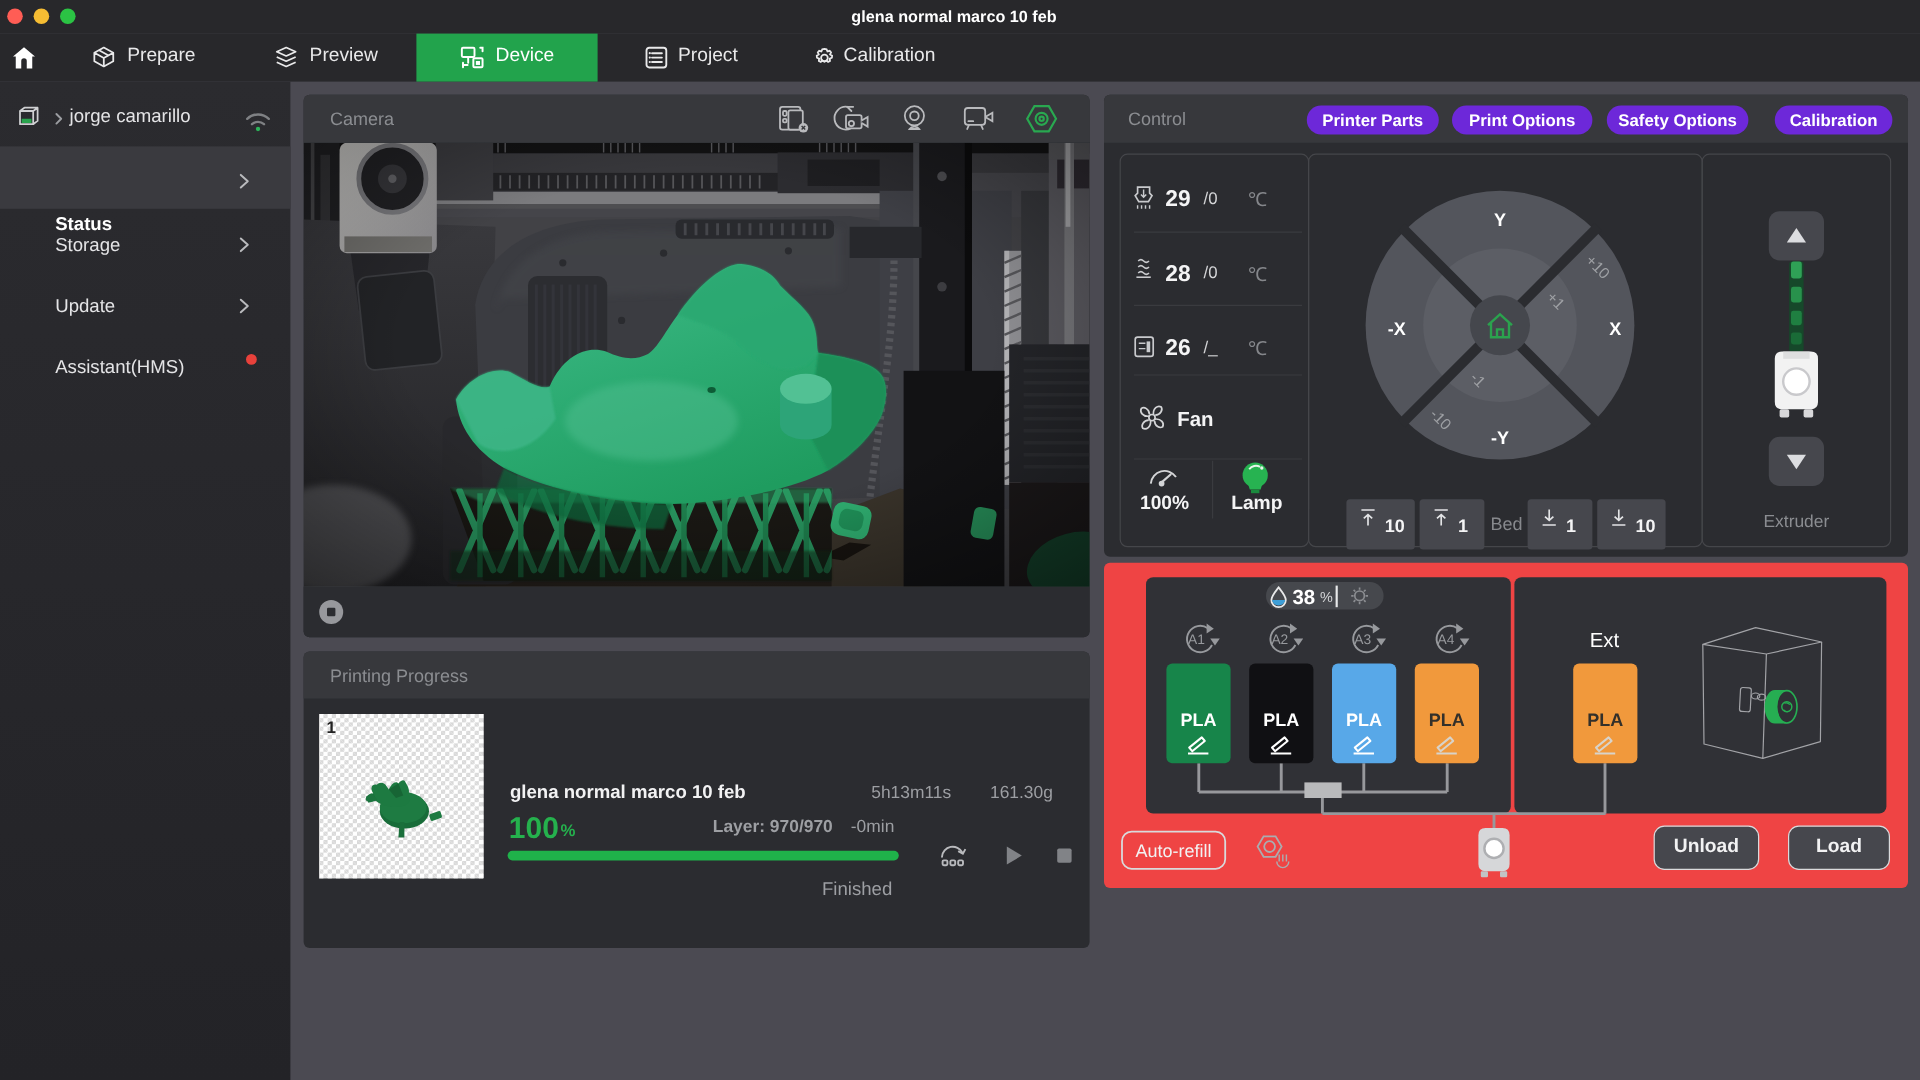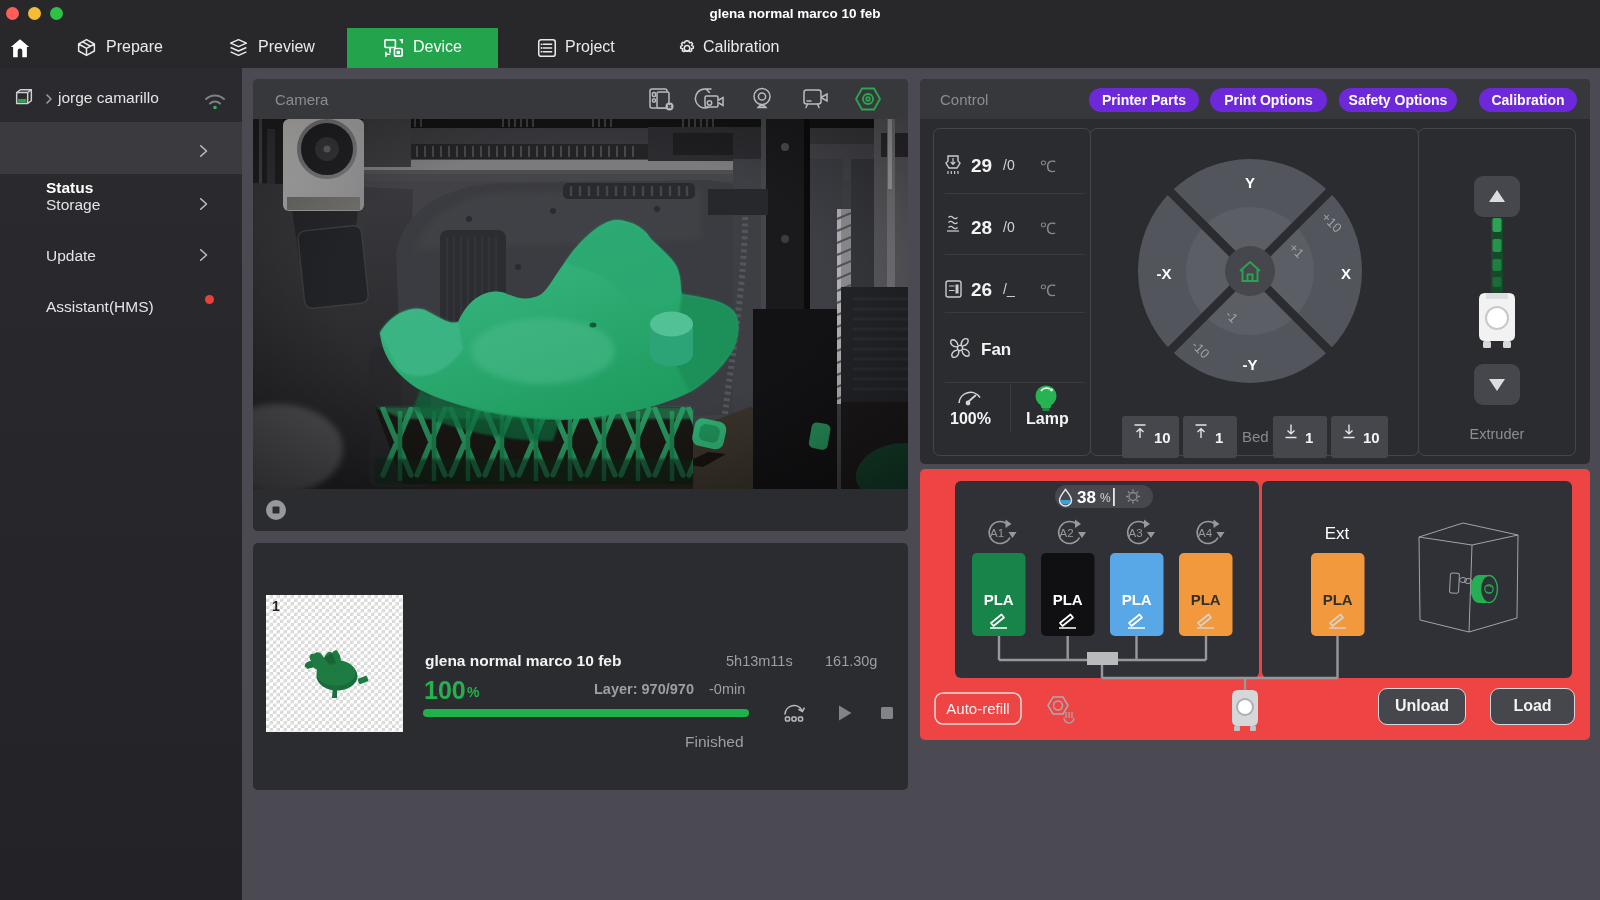--- a/index.html
+++ b/index.html
@@ -285,20 +285,23 @@
     </div>
     <div style="position:absolute;left:0;top:410px;width:655px;height:42px;background:#2b2c30;border-radius:0 0 5px 5px;">
       <svg width="22" height="22" style="position:absolute;left:12px;top:10px;">
           <circle cx="11" cy="11" r="10" fill="#97989c"></circle>
           <rect x="7.5" y="7.5" width="7" height="7" rx="1" fill="#2b2c30"></rect>
         </svg>
     </div>
   </div>
 
   <div class="panel" style="left:253px;top:543px;width:655px;height:247px;">
+    <div class="phead" style="height:39px;">
+        <span style="position:absolute;left:22px;top:12px;">Printing Progress</span>
+      </div>
     <div id="progress-body" style="position:absolute;left:0;top:39px;width:655px;height:208px;">
 
       <div style="position:absolute;left:13px;top:13px;width:137px;height:137px;background:#fff;background-image:linear-gradient(45deg,#d9d9d9 25%,transparent 25%,transparent 75%,#d9d9d9 75%),linear-gradient(45deg,#d9d9d9 25%,transparent 25%,transparent 75%,#d9d9d9 75%);background-size:7px 7px;background-position:0 0,3.5px 3.5px;">
         <span style="position:absolute;left:6px;top:3px;color:#222;font-size:14px;font-weight:bold;">1</span>
         <svg width="137" height="137" viewBox="0 0 137 137">
           <ellipse cx="71" cy="81" rx="20.5" ry="14.5" fill="#186c39"></ellipse>
           <ellipse cx="70" cy="78" rx="19.5" ry="13" fill="#1e7b42"></ellipse>
           <path d="M45 66 C42 62 44 58 48 59 C50 56 55 57 56 60 L58 63 C60 58 64 55 66 58 C68 55 71 54 72 57 C74 60 76 64 74 68 C77 70 76 74 72 76 C64 79 52 77 47 72 C44 70 44 68 45 66 Z" fill="#1d7a41"></path>
           <path d="M45 66 L39 69 L41 74 L48 72 Z" fill="#1b723d"></path>
           <path d="M44 66 C40 67 38 70 39 72 C42 74 46 73 48 71 Z" fill="#1c753f"></path>

